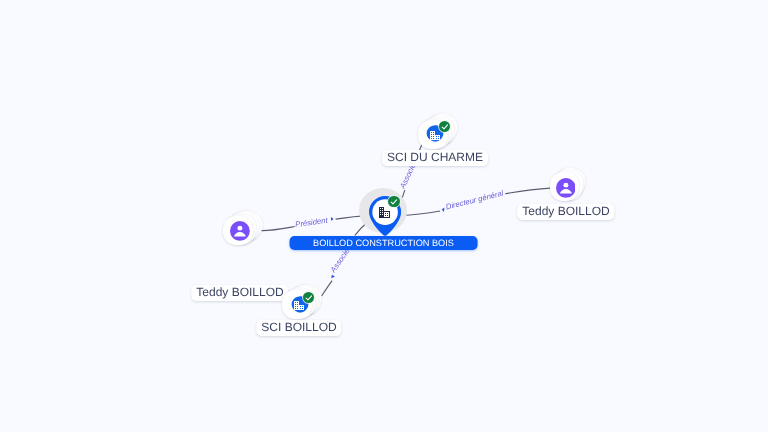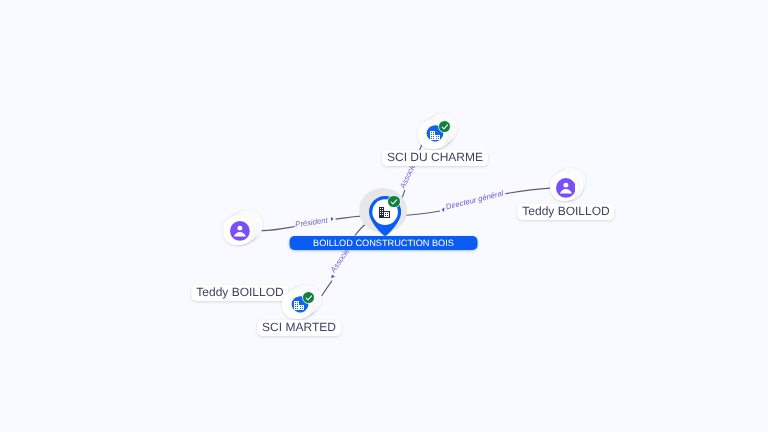--- a/index.html
+++ b/index.html
@@ -148,21 +148,21 @@
         <rect x="8" y="7" width="1" height="1"></rect>
 
       </g>
     </svg>
       </div>
 <div class="badge" style="left:302.50px;top:291.60px;width:11.80px;height:11.80px;">
       <svg width="7.79" height="7.79" viewBox="0 0 16 16">
         <path d="M2.4 8.4 L6.1 12.0 L13.5 3.9" stroke="#ffffff" stroke-width="2.2" fill="none" stroke-linecap="round" stroke-linejoin="round"></path>
       </svg>
     </div>
-<div class="lbl" style="left:299.0px;top:320.3px;">SCI MARTED</div>
+<div class="lbl" style="left:299.0px;top:320.3px;">SCI BOILLOD</div>
 </div>
 <div class="node" style="left:0;top:0;">
 <div class="halo" style="left:359px;top:188.2px;width:48.3px;height:45px;"></div>
 <svg class="pin" style="left:368.9px;top:196.0px;width:32.2px;height:39.5px;" viewBox="0 0 322 395">
    <path fill="#0a5cf2" d="M161 0A161 161 0 0 0 0 161c0 84 100 196 145 231a26 26 0 0 0 32 0c45-35 145-147 145-231A161 161 0 0 0 161 0z"></path>
    <circle cx="161" cy="161" r="128" fill="#ffffff"></circle>
 </svg>
 <div class="glyph" style="left:379px;top:206.5px;width:11px;height:11px;">
         <svg width="11" height="11" viewBox="0 0 11 11" shape-rendering="crispEdges">
       <path fill="#1e2746" d="M0.6 0h3.8a0.6 0.6 0 0 1 0.6 0.6v3.4h5.4a0.6 0.6 0 0 1 0.6 0.6v5.8a0.6 0.6 0 0 1-0.6 0.6H0.6A0.6 0.6 0 0 1 0 10.4V0.6A0.6 0.6 0 0 1 0.6 0z"></path>

